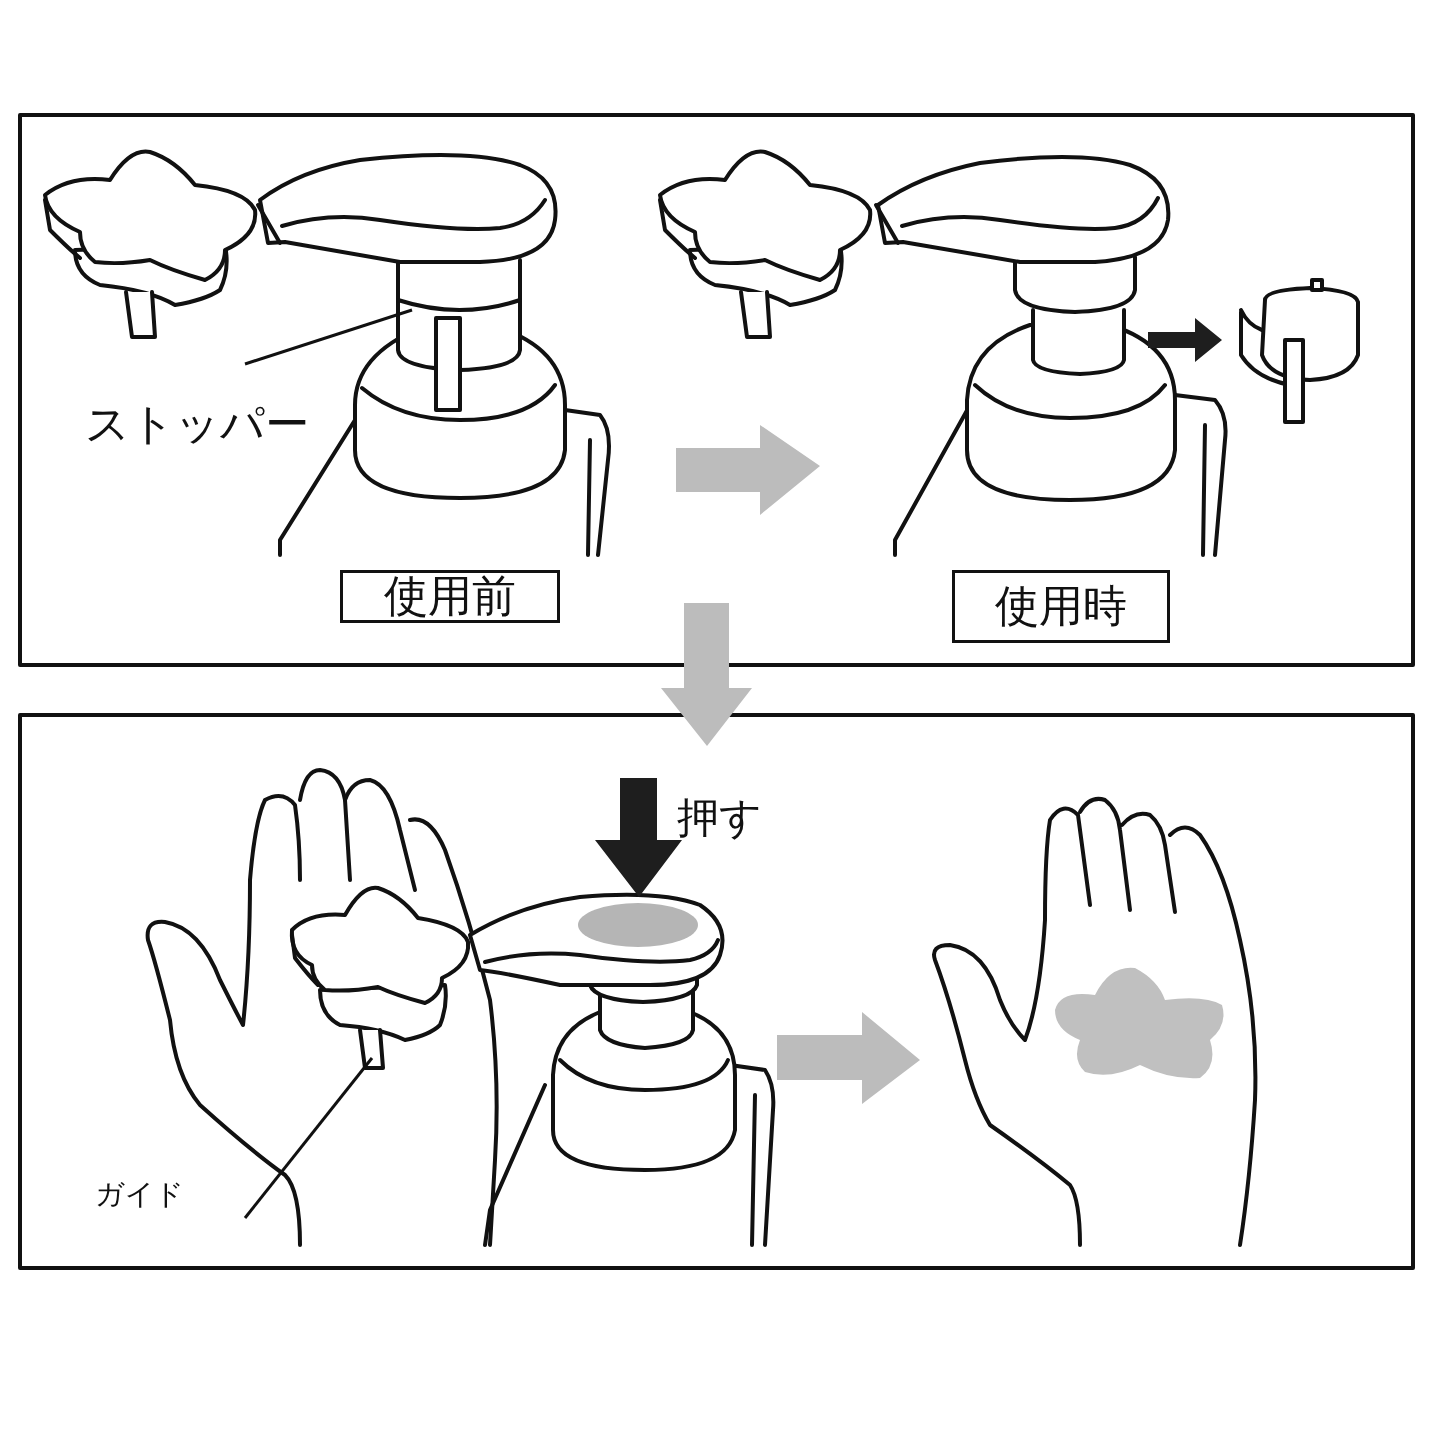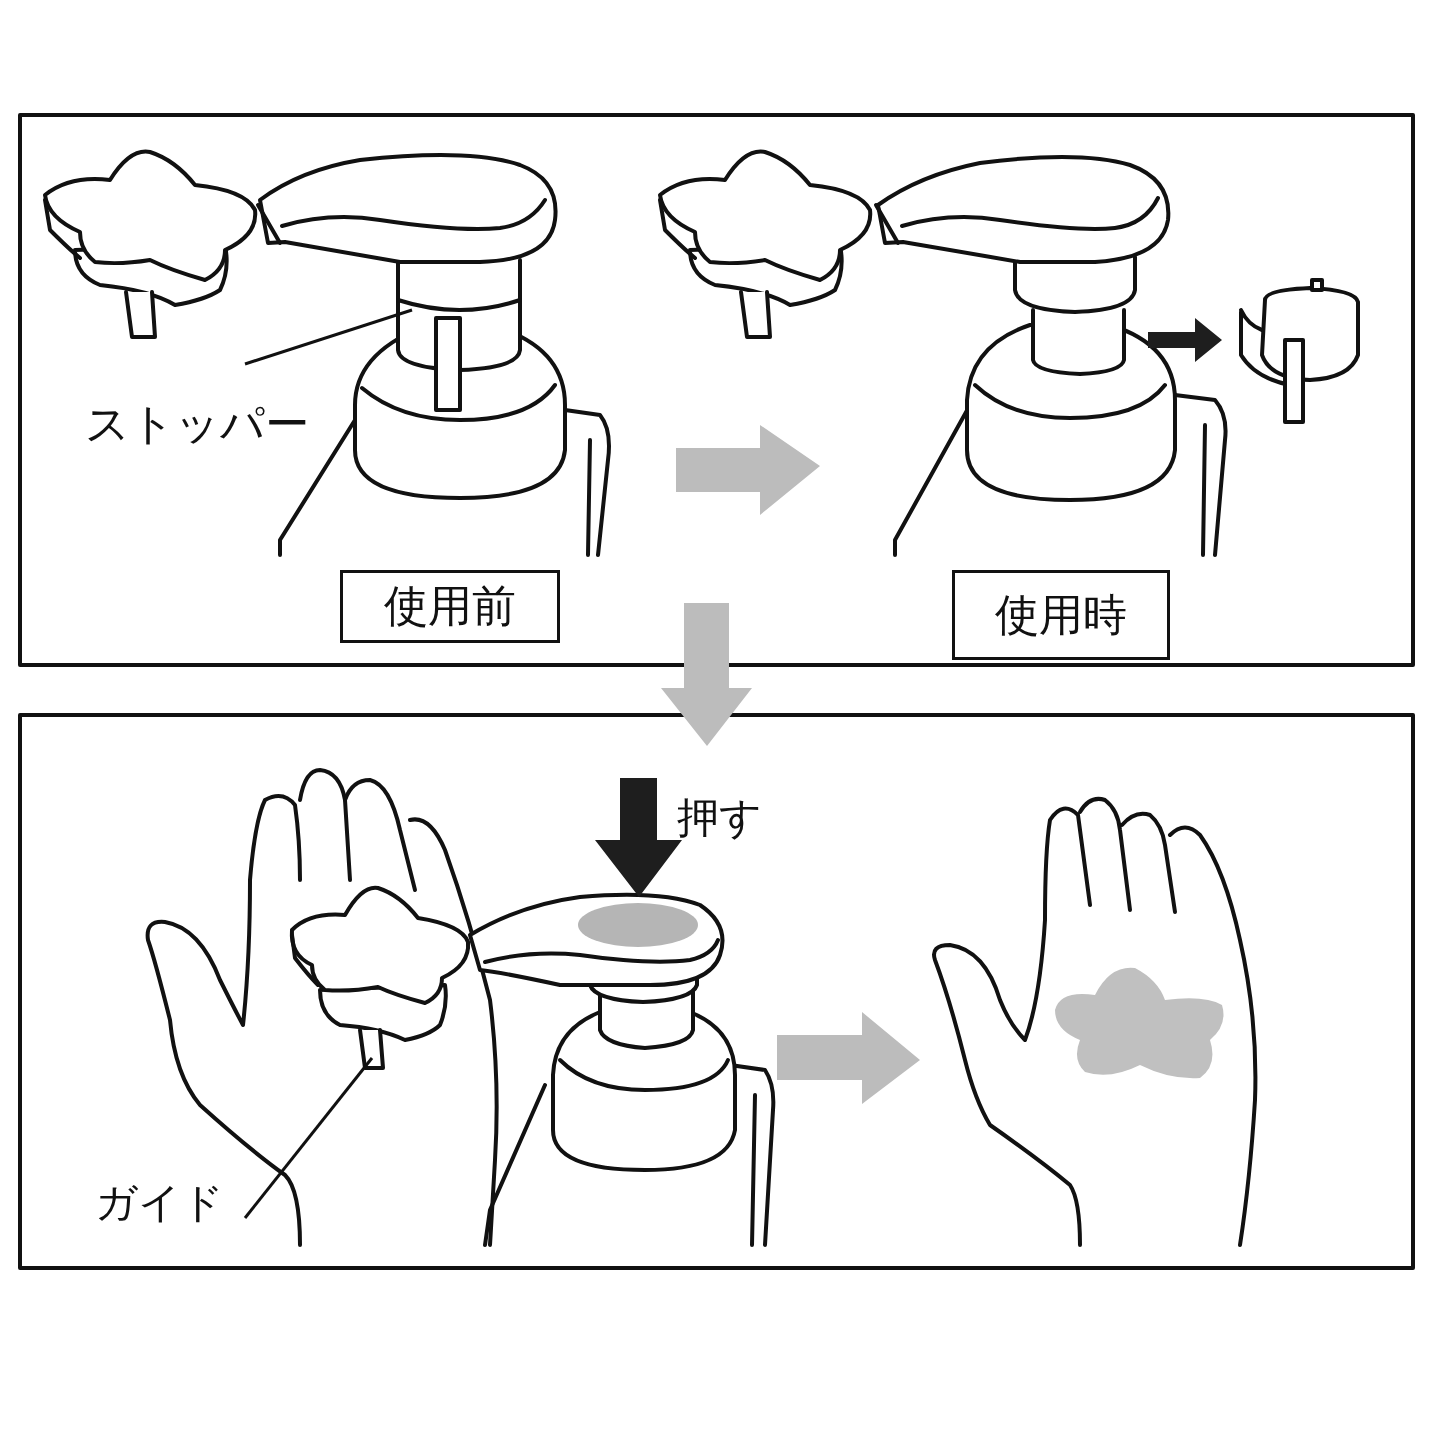--- a/index.html
+++ b/index.html
@@ -112,23 +112,23 @@
     <path d="M1080 1245 Q1080 1200 1070 1185 Q1040 1160 990 1125 Q975 1100 965 1060 Q950 1000 935 960 Q930 945 950 945 Q985 950 1000 1000 Q1010 1025 1025 1040 Q1040 1000 1045 920 Q1045 850 1050 820 Q1063 800 1078 815 L1090 905"></path>
     <path d="M1080 812 Q1090 795 1105 800 Q1118 810 1120 830 L1130 910"></path>
     <path d="M1122 825 Q1135 810 1150 815 Q1162 825 1165 845 L1175 912"></path>
     <path d="M1170 835 Q1185 820 1200 835 Q1225 870 1240 940 Q1258 1020 1255 1100 Q1250 1180 1240 1245"></path>
   </g>
   <path d="M1055 1010 Q1060 990 1095 995 Q1110 965 1135 968 Q1158 980 1165 1000 Q1205 995 1222 1005 Q1228 1025 1210 1040 Q1218 1065 1200 1078 Q1170 1080 1140 1065 Q1110 1080 1085 1072 Q1072 1060 1080 1040 Q1055 1030 1055 1010 Z" fill="#c0c0c0"></path>
 </svg>
 
 <div class="lbl" style="left:85px; top:395px; font-size:44px;">ストッパー</div>
 
-<div class="box-label" style="left:340px; top:570px; width:220px; height:73px;">
+<div class="box-label" style="left:340px; top:570px; width:220px; height:53px;">
   <span>使用前</span>
 </div>
 
-<div class="box-label" style="left:952px; top:570px; width:218px; height:90px;">
+<div class="box-label" style="left:952px; top:570px; width:218px; height:73px;">
   <span>使用時</span>
 </div>
 
 <div class="lbl" style="left:677px; top:790px; font-size:42px;text-align:center;">押す</div>
 
-<div class="lbl" style="left:95px; top:1175px; font-size:42px;text-align:center;">ガイド</div>
+<div class="lbl" style="left:95px; top:1175px; font-size:29px;text-align:center;">ガイド</div>
 
 </body></html>

